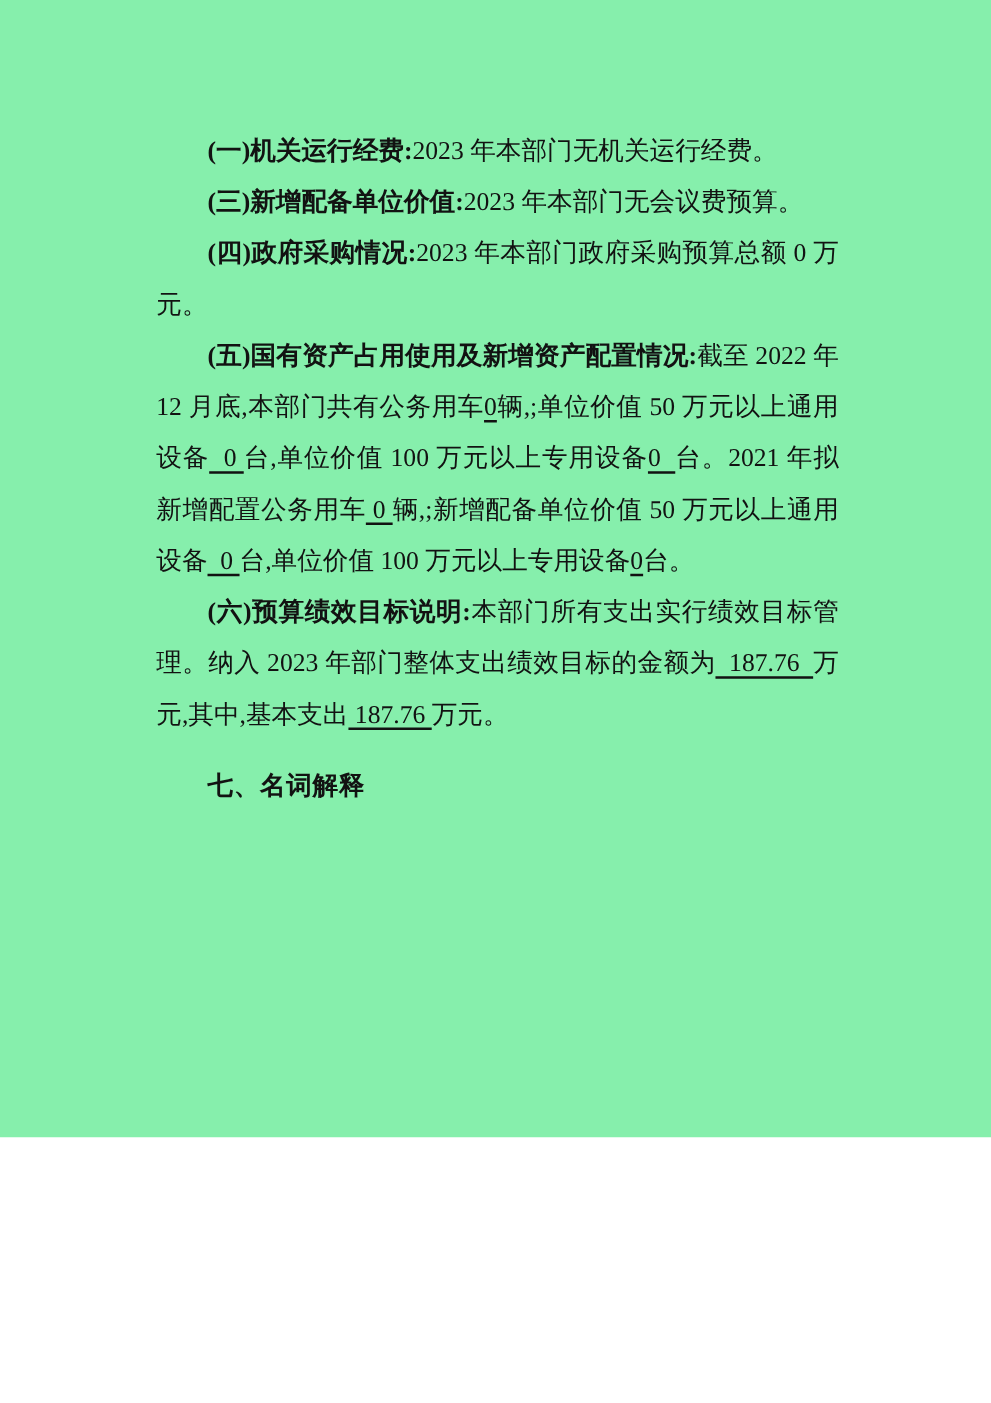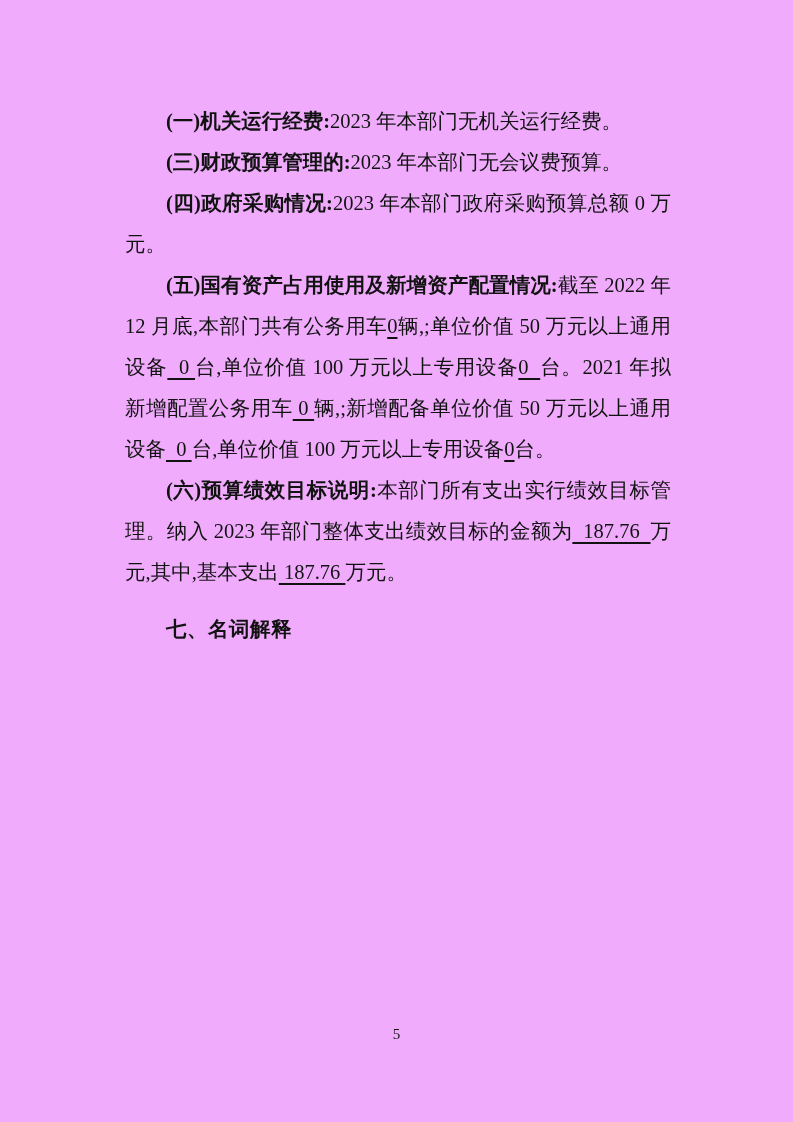--- a/index.html
+++ b/index.html
@@ -3,22 +3,22 @@
 <meta charset="utf-8">
 <style>
   html, body {
     margin: 0;
     padding: 0;
     background: #ffffff;
   }
   .page {
     position: relative;
     width: 793px;
-    height: 1122px;
-    background: #f0abfc;
+    height: 910px;
+    background: #86efac;
     overflow: hidden;
     font-family: "Liberation Serif", "DejaVu Serif", serif;
     color: #121212;
   }
   .content {
     position: absolute;
     left: 125px;
     top: 101px;
     width: 546px;
   }
@@ -56,21 +56,21 @@
 </style>
 </head>
 <body>
 
 <div class="page">
   <div class="content">
 
     <p class="para"><span class="b">(一)机关运行经费:</span><span>2023 年本部门无机关运行经费。</span></p>
 
 
-    <p class="para"><span class="b">(三)财政预算管理的:</span><span>2023 年本部门无会议费预算。</span></p>
+    <p class="para"><span class="b">(三)新增配备单位价值:</span><span>2023 年本部门无会议费预算。</span></p>
 
     <p class="para"><span class="b">(四)政府采购情况:</span><span>2023 年本部门政府采购预算总额 0 万元。</span></p>
 
     <p class="para"><span class="b">(五)国有资产占用使用及新增资产配置情况:</span><span>截至 2022 年 12 月底,本部门共有公务用车</span><span class="u">0</span><span>辆,;单位价值 50 万元以上通用设备</span><span class="u">&nbsp;&nbsp;0&nbsp;</span><span>台,单位价值 100 万元以上专用设备</span><span class="u">0&nbsp;&nbsp;</span><span>台。2021 年拟新增配置公务用车</span><span class="u">&nbsp;0&nbsp;</span><span>辆,;新增配备单位价值 50 万元以上通用设备</span><span class="u">&nbsp;&nbsp;0&nbsp;</span><span>台,单位价值 100 万元以上专用设备</span><span class="u">0</span><span>台。</span></p>
 
     <p class="para"><span class="b">(六)预算绩效目标说明:</span><span>本部门所有支出实行绩效目标管理。纳入 2023 年部门整体支出绩效目标的金额为</span><span class="u">&nbsp;&nbsp;187.76&nbsp;&nbsp;</span><span>万元,其中,基本支出</span><span class="u">&nbsp;187.76&nbsp;</span><span>万元。</span></p>
 
     <p class="para section-heading"><span>七、名词解释</span></p>
 
 

